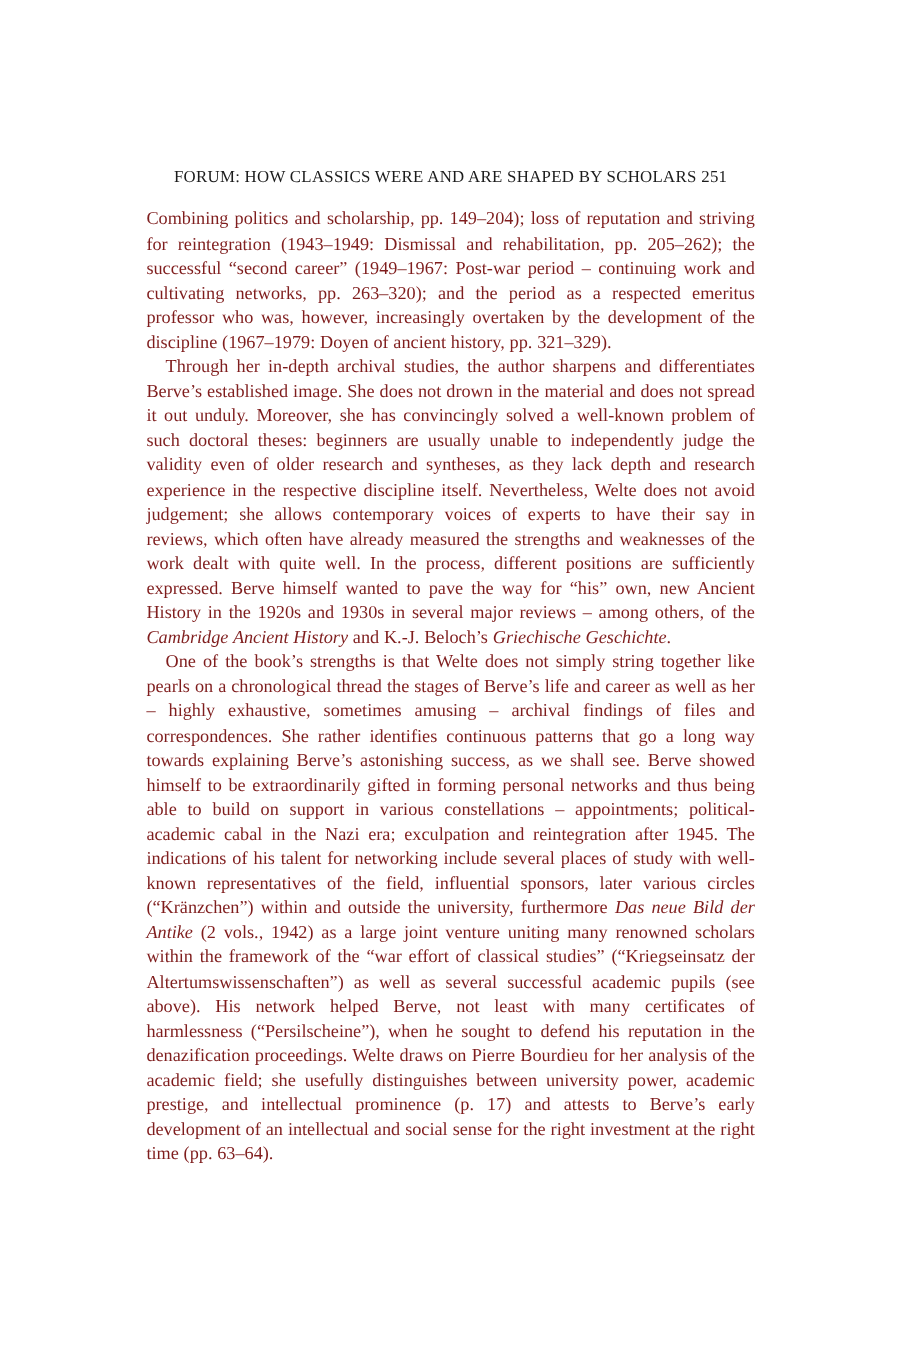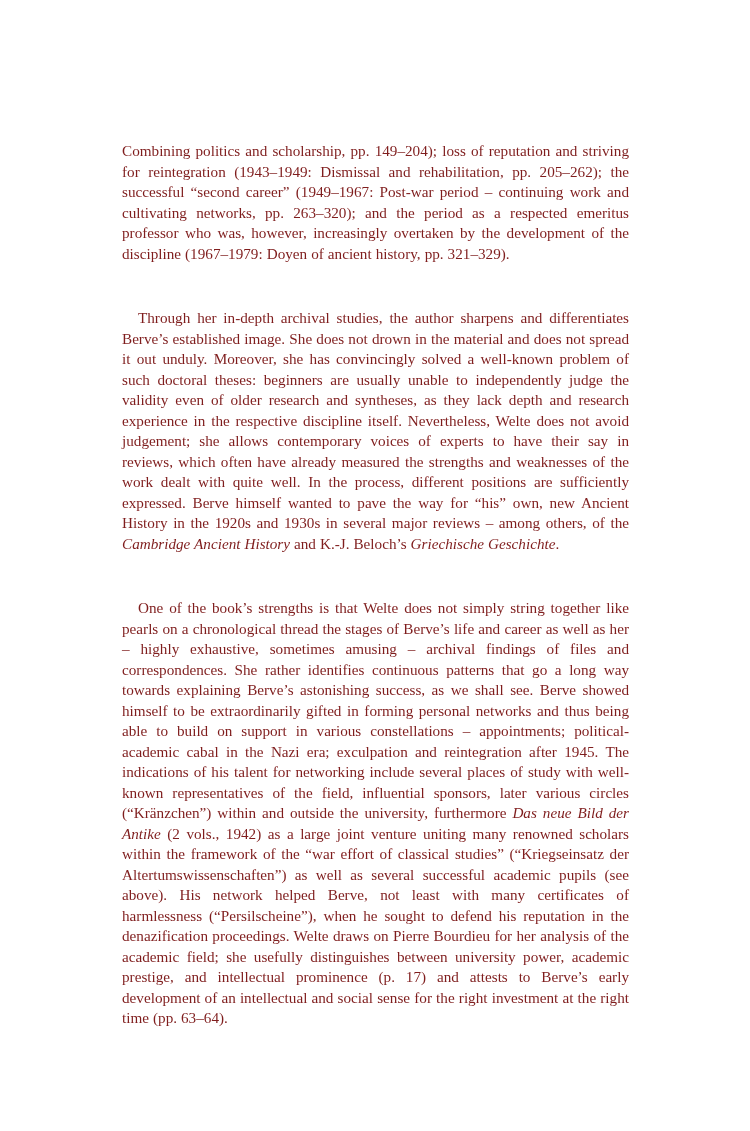--- a/index.html
+++ b/index.html
@@ -39,30 +39,30 @@
     font-size: 15.2px;
     line-height: 20.5px;
     text-align: justify;
     hyphens: auto;
     -webkit-hyphens: auto;
     word-spacing: 0.2px;
     color: #7f1d1d;
   }
   .paragraphs p.para.indent {
     text-indent: 16px;
-    margin-top: 44px;
   }
   .italic {
     font-style: italic;
   }
 </style>
 </head>
 <body>
 
 <div class="page">
   <div class="text-block">
+    <div class="running-head">FORUM: HOW CLASSICS WERE AND ARE SHAPED BY SCHOLARS 251</div>
     <div class="paragraphs" id="paragraphs">
         <p class="para"><span>Combining politics and scholarship, pp. 149–204); loss of reputation and striving for reintegration (1943–1949: Dismissal and rehabilitation, pp. 205–262); the successful “second career” (1949–1967: Post-war period – continuing work and cultivating networks, pp. 263–320); and the period as a respected emeritus professor who was, however, increasingly overtaken by the development of the discipline (1967–1979: Doyen of ancient history, pp. 321–329).</span></p>
         <p class="para indent"><span>Through her in-depth archival studies, the author sharpens and differentiates Berve’s established image. She does not drown in the material and does not spread it out unduly. Moreover, she has convincingly solved a well-known problem of such doctoral theses: beginners are usually unable to independently judge the validity even of older research and syntheses, as they lack depth and research experience in the respective discipline itself. Nevertheless, Welte does not avoid judgement; she allows contemporary voices of experts to have their say in reviews, which often have already measured the strengths and weaknesses of the work dealt with quite well. In the process, different positions are sufficiently expressed. Berve himself wanted to pave the way for “his” own, new Ancient History in the 1920s and 1930s in several major reviews – among others, of the </span><span class="italic">Cambridge Ancient History</span><span> and K.-J. Beloch’s </span><span class="italic">Griechische Geschichte</span><span>.</span></p>
         <p class="para indent"><span>One of the book’s strengths is that Welte does not simply string together like pearls on a chronological thread the stages of Berve’s life and career as well as her – highly exhaustive, sometimes amusing – archival findings of files and correspondences. She rather identifies continuous patterns that go a long way towards explaining Berve’s astonishing success, as we shall see. Berve showed himself to be extraordinarily gifted in forming personal networks and thus being able to build on support in various constellations – appointments; political-academic cabal in the Nazi era; exculpation and reintegration after 1945. The indications of his talent for networking include several places of study with well-known representatives of the field, influential sponsors, later various circles (“Kränzchen”) within and outside the university, furthermore </span><span class="italic">Das neue Bild der Antike</span><span> (2 vols., 1942) as a large joint venture uniting many renowned scholars within the framework of the “war effort of classical studies” (“Kriegseinsatz der Altertumswissenschaften”) as well as several successful academic pupils (see above). His network helped Berve, not least with many certificates of harmlessness (“Persilscheine”), when he sought to defend his reputation in the denazification proceedings. Welte draws on Pierre Bourdieu for her analysis of the academic field; she usefully distinguishes between university power, academic prestige, and intellectual prominence (p. 17) and attests to Berve’s early development of an intellectual and social sense for the right investment at the right time (pp. 63–64).</span></p>
       </div>
   </div>
 </div>
 
 </body></html>

